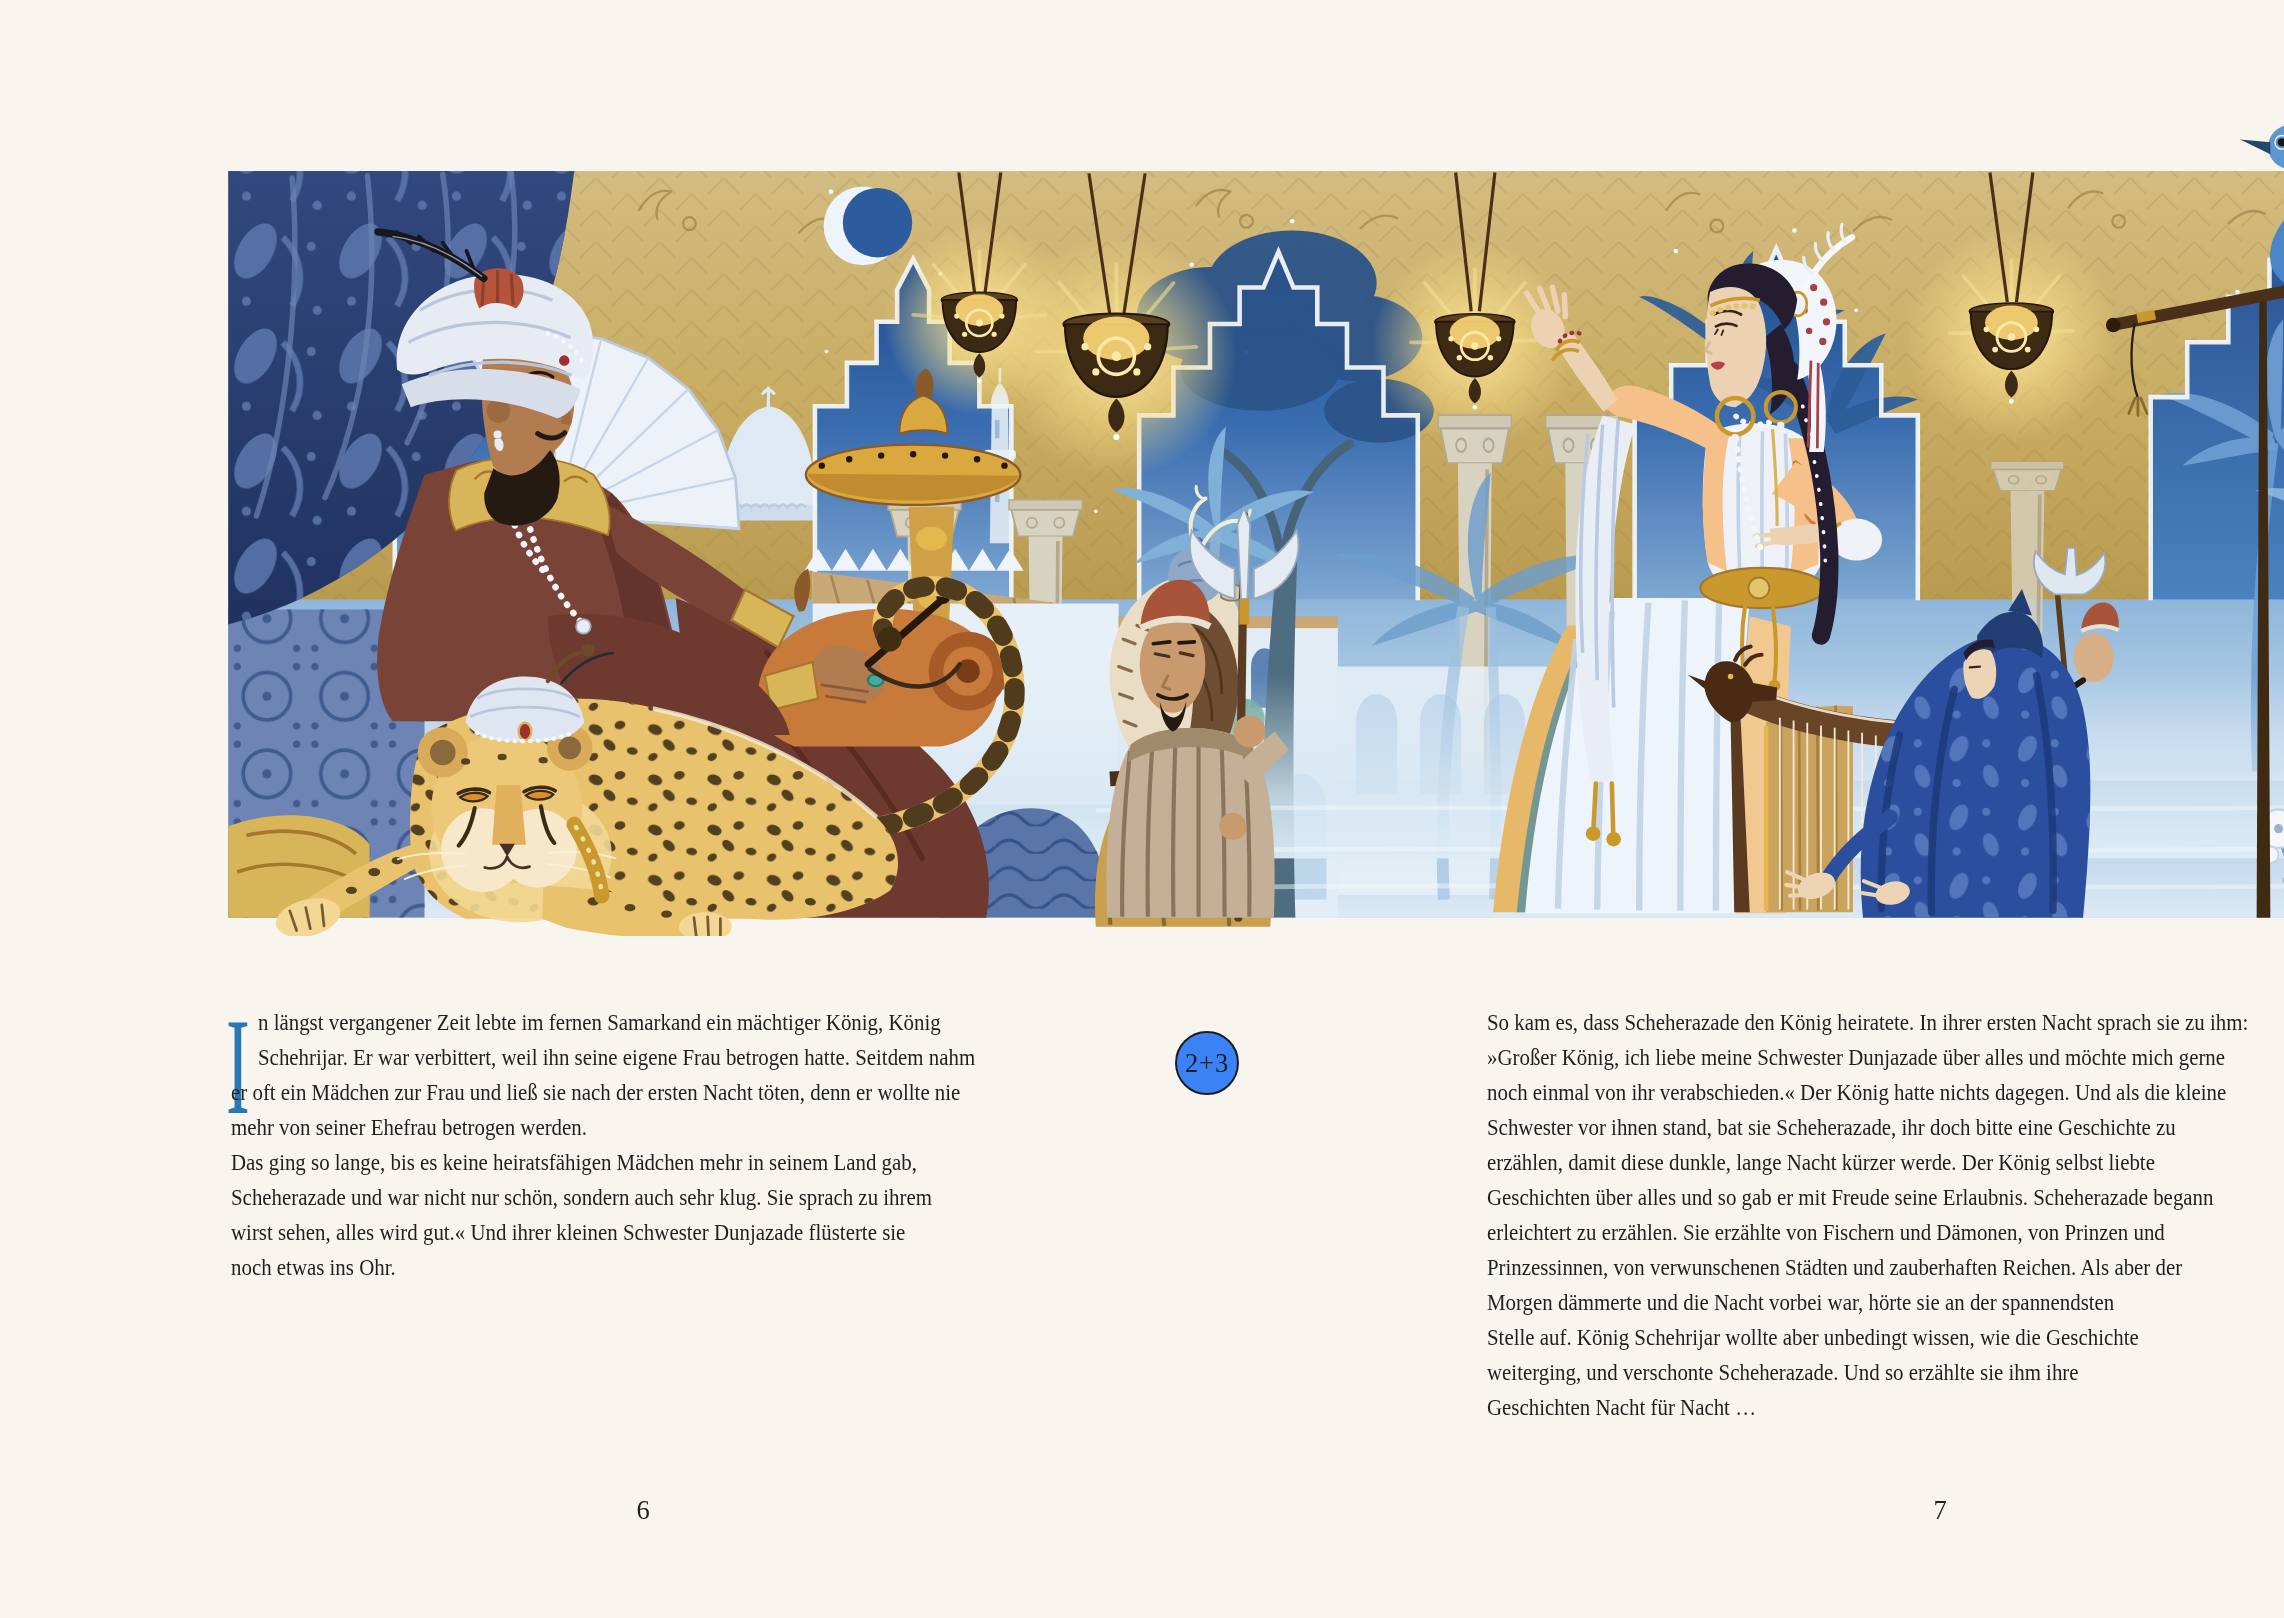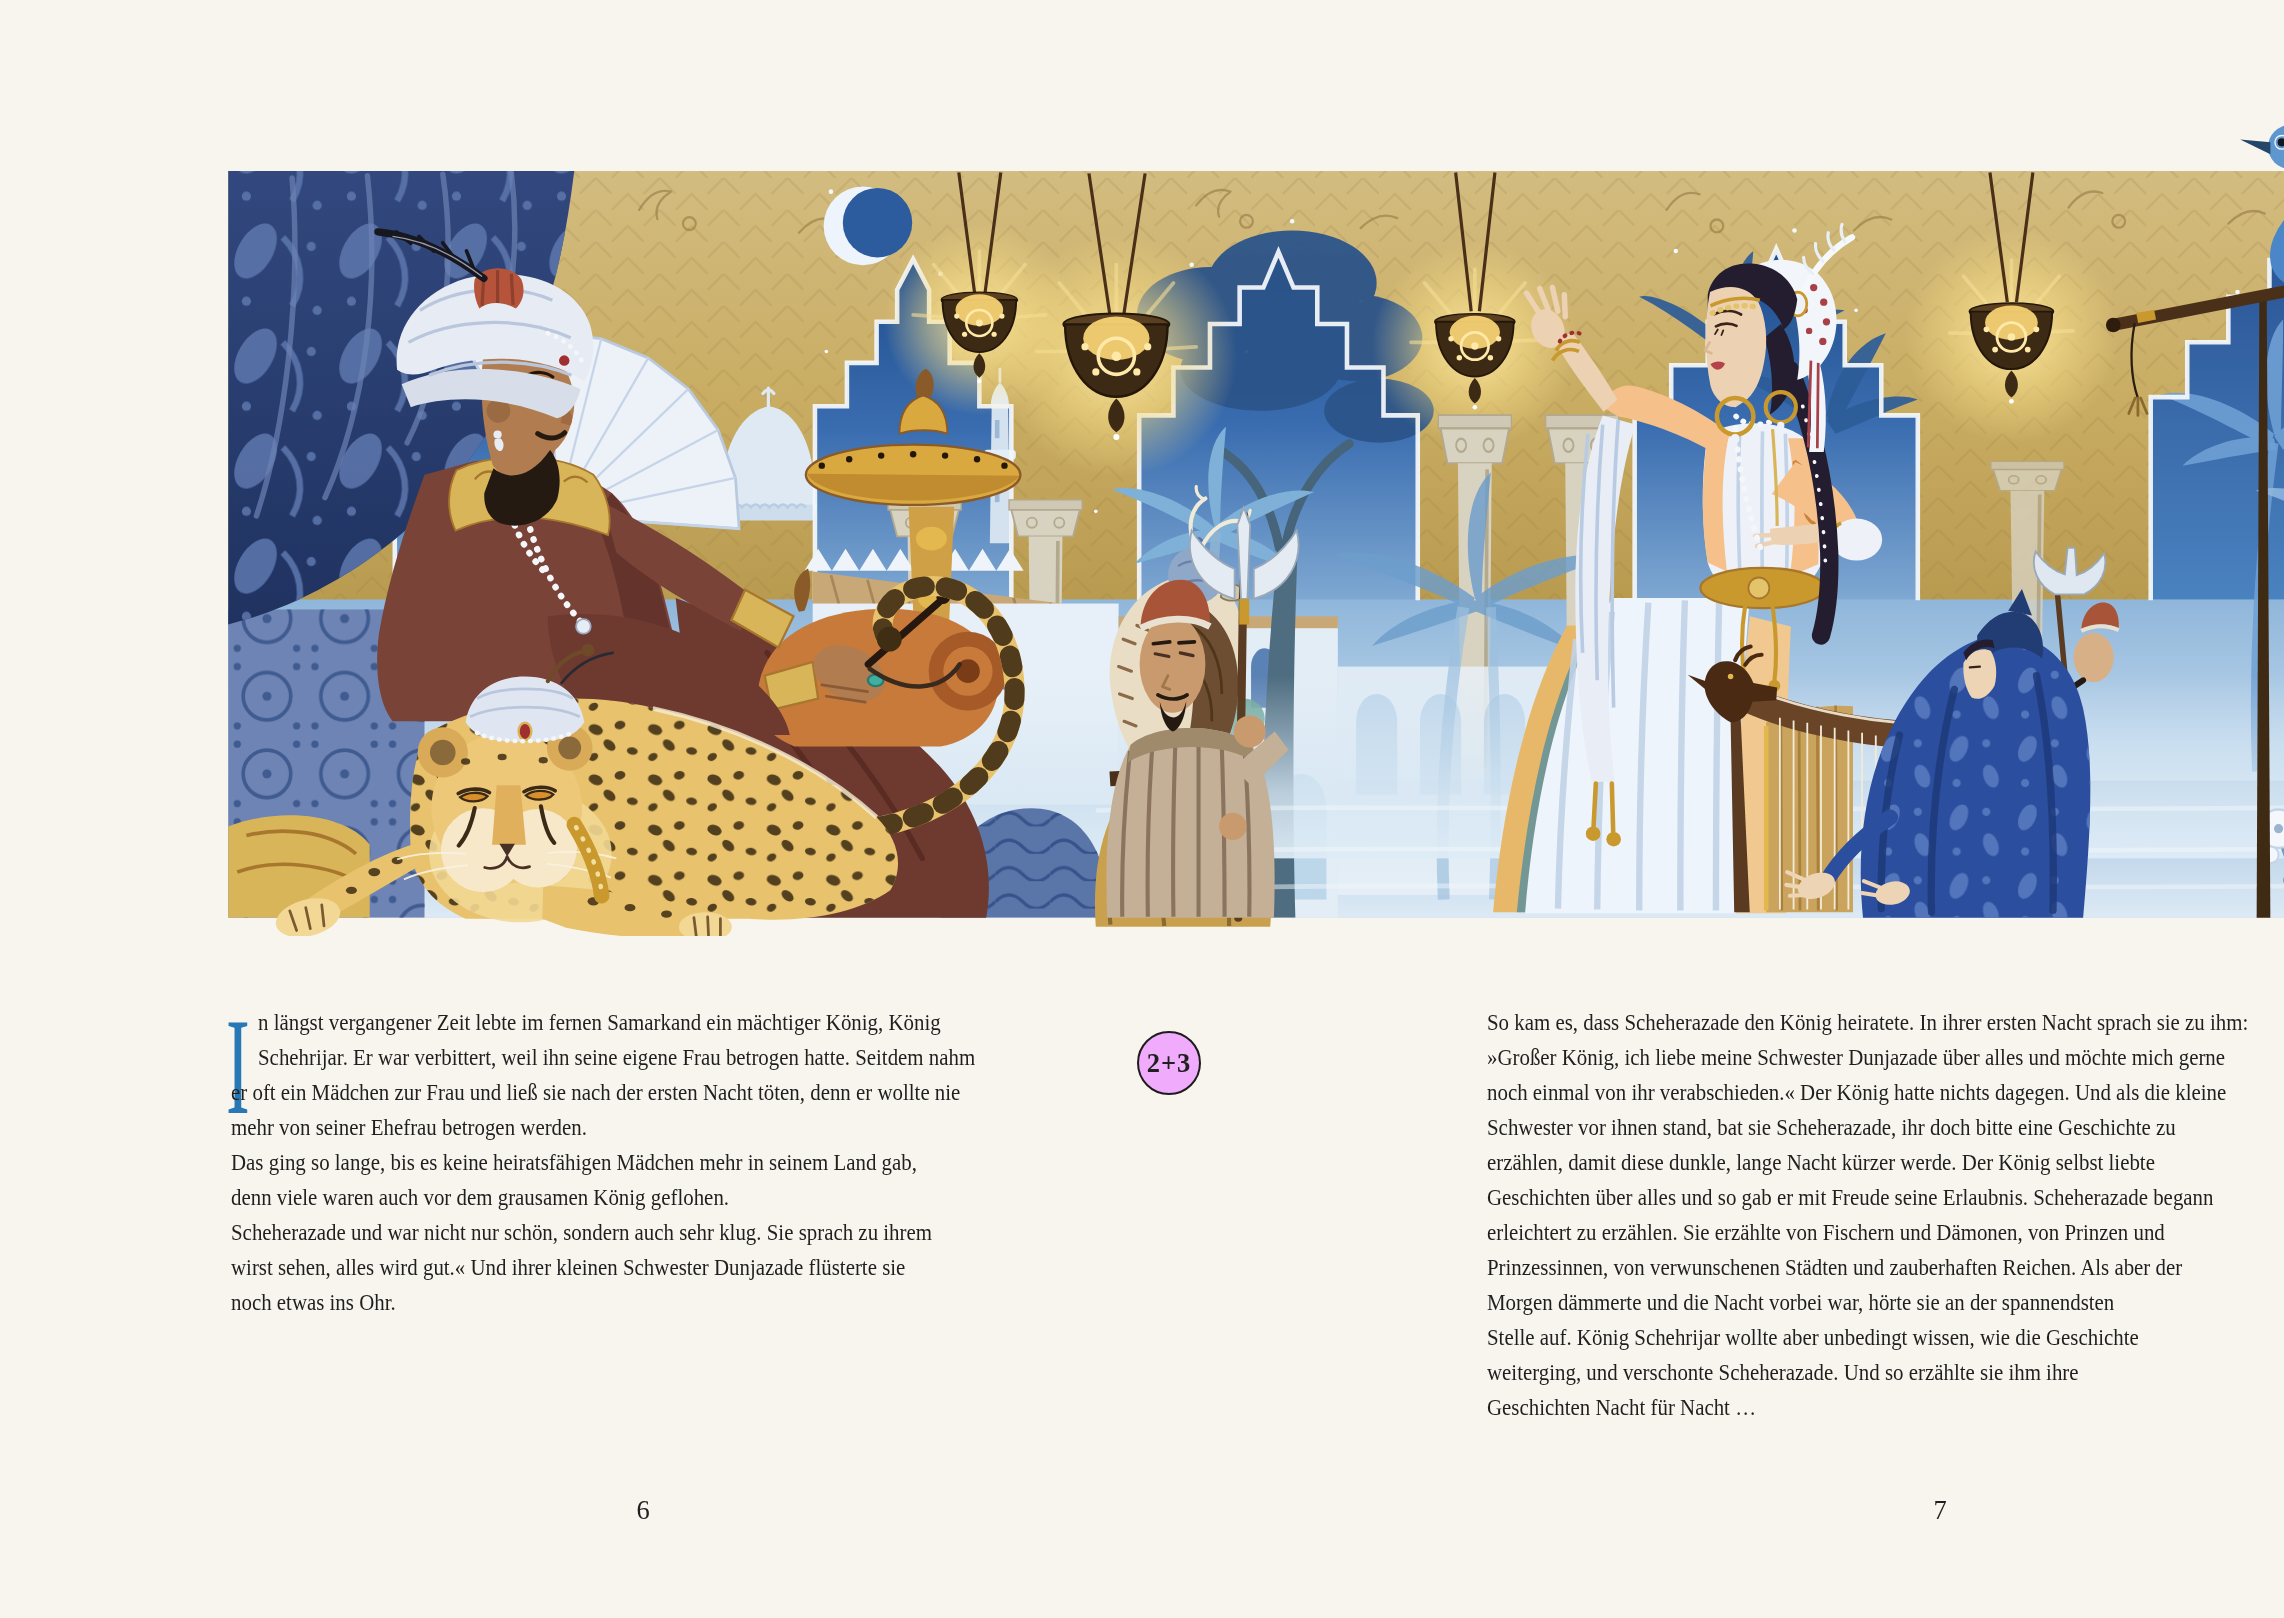--- a/index.html
+++ b/index.html
@@ -7,23 +7,23 @@
   #page{position:relative;width:2590px;height:1618px;background:#f8f5ee;overflow:hidden;
         font-family:"Liberation Serif",serif;color:#1f1f1f;}
   
   .col{position:absolute;}
   .line{height:35px;line-height:35px;font-size:24px;white-space:nowrap;text-decoration:underline;}
   .line .t{display:inline-block;transform:scaleX(.87);transform-origin:0 50%;white-space:pre;}
   .indent{margin-left:27px;}
   #dropcap{position:absolute;left:226px;top:999px;font-size:137px;line-height:137px;
            color:#2878b5;transform:scaleX(.52);transform-origin:0 0;font-weight:400;}
   
-  #badge{position:absolute;left:1137px;top:1031px;width:60px;height:60px;border:2.3px solid #1c1c1c;
+  #badge{position:absolute;left:1175px;top:1031px;width:60px;height:60px;border:2.3px solid #1c1c1c;
          border-radius:50%;display:flex;align-items:center;justify-content:center;
-         font-size:26.5px;font-weight:700;letter-spacing:0.9px;background:#f0abfc;}
+         font-size:26.5px;font-weight:400;letter-spacing:0.9px;background:#3b82f6;}
   
   .pagenum{position:absolute;top:1495px;font-size:26.5px;transform:translateX(-50%);}
   #pn-left{left:643px;}
   #pn-right{left:1940px;}
   
   #illo{position:absolute;left:228px;top:114px;}
   #illo svg{display:block;}
   svg *{vector-effect:none;}
   .rl{stroke-linecap:round;stroke-linejoin:round;}
 </style>
@@ -809,21 +809,20 @@
   </div>
 
   <div id="dropcap">I</div>
 
   <div class="col" style="left:231px;top:1005px;">
     <div class="line indent"><span class="t">n längst vergangener Zeit lebte im fernen Samarkand ein mächtiger König, König</span></div>
     <div class="line indent"><span class="t">Schehrijar. Er war verbittert, weil ihn seine eigene Frau betrogen hatte. Seitdem nahm</span></div>
     <div class="line"><span class="t">er oft ein Mädchen zur Frau und ließ sie nach der ersten Nacht töten, denn er wollte nie</span></div>
     <div class="line"><span class="t">mehr von seiner Ehefrau betrogen werden.</span></div>
     <div class="line"><span class="t">Das ging so lange, bis es keine heiratsfähigen Mädchen mehr in seinem Land gab,</span></div>
-    <div class="line"><span class="t">denn viele waren auch vor dem grausamen König geflohen.</span></div>
     <div class="line"><span class="t">Scheherazade und war nicht nur schön, sondern auch sehr klug. Sie sprach zu ihrem</span></div>
     <div class="line"><span class="t">wirst sehen, alles wird gut.« Und ihrer kleinen Schwester Dunjazade flüsterte sie</span></div>
     <div class="line"><span class="t">noch etwas ins Ohr.</span></div>
   </div>
 
   <div class="col" style="left:1487px;top:1005px;">
     <div class="line"><span class="t">So kam es, dass Scheherazade den König heiratete. In ihrer ersten Nacht sprach sie zu ihm:</span></div>
     <div class="line"><span class="t">»Großer König, ich liebe meine Schwester Dunjazade über alles und möchte mich gerne</span></div>
     <div class="line"><span class="t">noch einmal von ihr verabschieden.« Der König hatte nichts dagegen. Und als die kleine</span></div>
     <div class="line"><span class="t">Schwester vor ihnen stand, bat sie Scheherazade, ihr doch bitte eine Geschichte zu</span></div>

